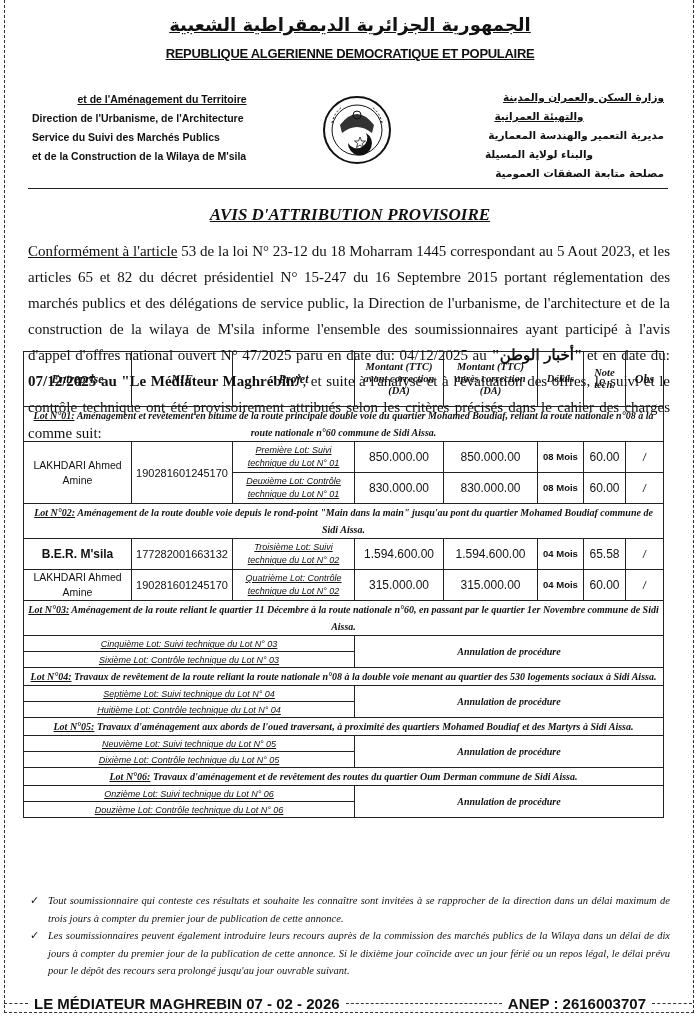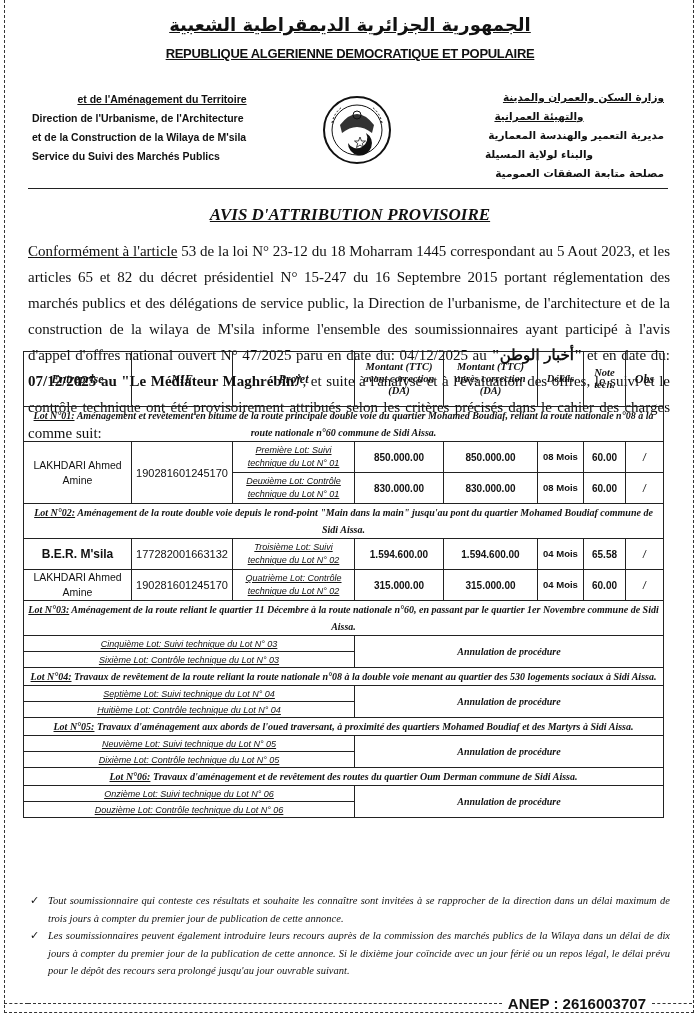--- a/index.html
+++ b/index.html
@@ -54,21 +54,21 @@
   }
   table.att td, table.att th { border: 1px solid #222; padding: 0 2px; text-align: center; vertical-align: middle; }
   table.att th { font-style: italic; font-weight: bold; font-size: 10.5px; height: 54px; line-height: 12px; }
   table.att th.big { font-size: 12px; }
   td.lot { font-style: italic; font-weight: bold; font-size: 10px; line-height: 17px; padding: 1px 6px; }
   td.lot .u { text-decoration: underline; text-align: center; }
   td.ent { font-family: "Liberation Sans", sans-serif; font-size: 10.5px; line-height: 15px; }
   td.ent.large { font-size: 12px; font-weight: bold; }
   td.nif { font-family: "Liberation Sans", sans-serif; font-size: 11px; }
   td.proj { font-family: "Liberation Sans", sans-serif; font-style: italic; font-size: 9px; line-height: 13px; text-decoration: underline; height: 30px; }
-  td.num { font-family: "Liberation Sans", sans-serif; font-weight: bold; font-size: 10px; }
+  td.num { font-family: "Liberation Sans", sans-serif; font-weight: normal; font-size: 12px; }
   td.delay { font-family: "Liberation Sans", sans-serif; font-weight: bold; font-size: 9.5px; line-height: 12px; }
   td.obs { font-family: "Liberation Sans", sans-serif; font-style: italic; font-size: 10px; }
   td.sublot { font-family: "Liberation Sans", sans-serif; font-style: italic; font-size: 9px; text-decoration: underline; height: 15px; padding: 0 4px; }
   td.cancel { font-style: italic; font-weight: bold; font-size: 10px; }
   .notes {
     position: absolute; left: 30px; top: 892px; width: 640px;
     font-family: "Liberation Serif", serif; font-style: italic; font-size: 10.5px; line-height: 17.5px;
     list-style: none; margin: 0; padding: 0;
   }
   .notes li { position: relative; padding-left: 18px; text-align: justify; }
@@ -86,22 +86,22 @@
 <body>
 
 <div class="frame"></div>
 
 <div class="hdr-ar">الجمهورية الجزائرية الديمقراطية الشعبية</div>
 <div class="hdr-fr">REPUBLIQUE ALGERIENNE DEMOCRATIQUE ET POPULAIRE</div>
 
 <div class="ministry-fr">
   <span class="l u c">et de l'Aménagement du Territoire</span>
   <span class="l">Direction  de l'Urbanisme, de l'Architecture</span>
+  <span class="l">Service  du  Suivi  des  Marchés  Publics</span>
   <span class="l">et de la Construction de la Wilaya de M'sila</span>
-  <span class="l">Service  du  Suivi  des  Marchés  Publics</span>
 </div>
 
 <svg class="emblem" viewBox="0 0 70 70">
   <circle cx="35" cy="35" r="33" fill="none" stroke="#111" stroke-width="2"></circle>
   <circle cx="35" cy="35" r="25" fill="none" stroke="#111" stroke-width="1"></circle>
   <path d="M18 30 Q35 8 52 30 L50 38 Q35 26 20 38 Z" fill="#333"></path>
   <circle cx="35" cy="20" r="4" fill="none" stroke="#111"></circle>
   <path d="M26 48 A12 12 0 1 0 44 38 A9 9 0 1 1 26 48 Z" fill="#111"></path>
   <polygon points="38,42 39.5,46 43.5,46 40.3,48.5 41.5,52.5 38,50 34.5,52.5 35.7,48.5 32.5,46 36.5,46" fill="none" stroke="#111" stroke-width="0.8"></polygon>
   <path d="M10 28 Q12 18 20 12" fill="none" stroke="#111" stroke-dasharray="2 2"></path>
@@ -247,16 +247,17 @@
     <span>Tout soumissionnaire qui conteste ces résultats et souhaite les connaître sont invitées à se rapprocher de la direction dans un délai maximum de trois jours à compter du premier jour de publication de cette annonce.</span>
   </li>
   <li>
     <span class="chk">✓</span>
     <span>Les soumissionnaires peuvent également introduire leurs recours auprès de la commission des marchés publics de la Wilaya dans un délai de dix jours à compter du premier jour de la publication de cette annonce. Si le dixième jour coïncide avec un jour férié ou un repos légal, le délai prévu pour le dépôt des recours sera prolongé jusqu'au jour ouvrable suivant.</span>
   </li>
 </ul>
 
 <div class="footer">
   <span class="dash" style="width:24px"></span>
+  <span class="t">LE MÉDIATEUR MAGHREBIN  07 - 02 - 2026</span>
   <span class="dash grow"></span>
   <span class="t">ANEP : 2616003707</span>
   <span class="dash" style="width:40px"></span>
 </div>
 
 </body></html>

